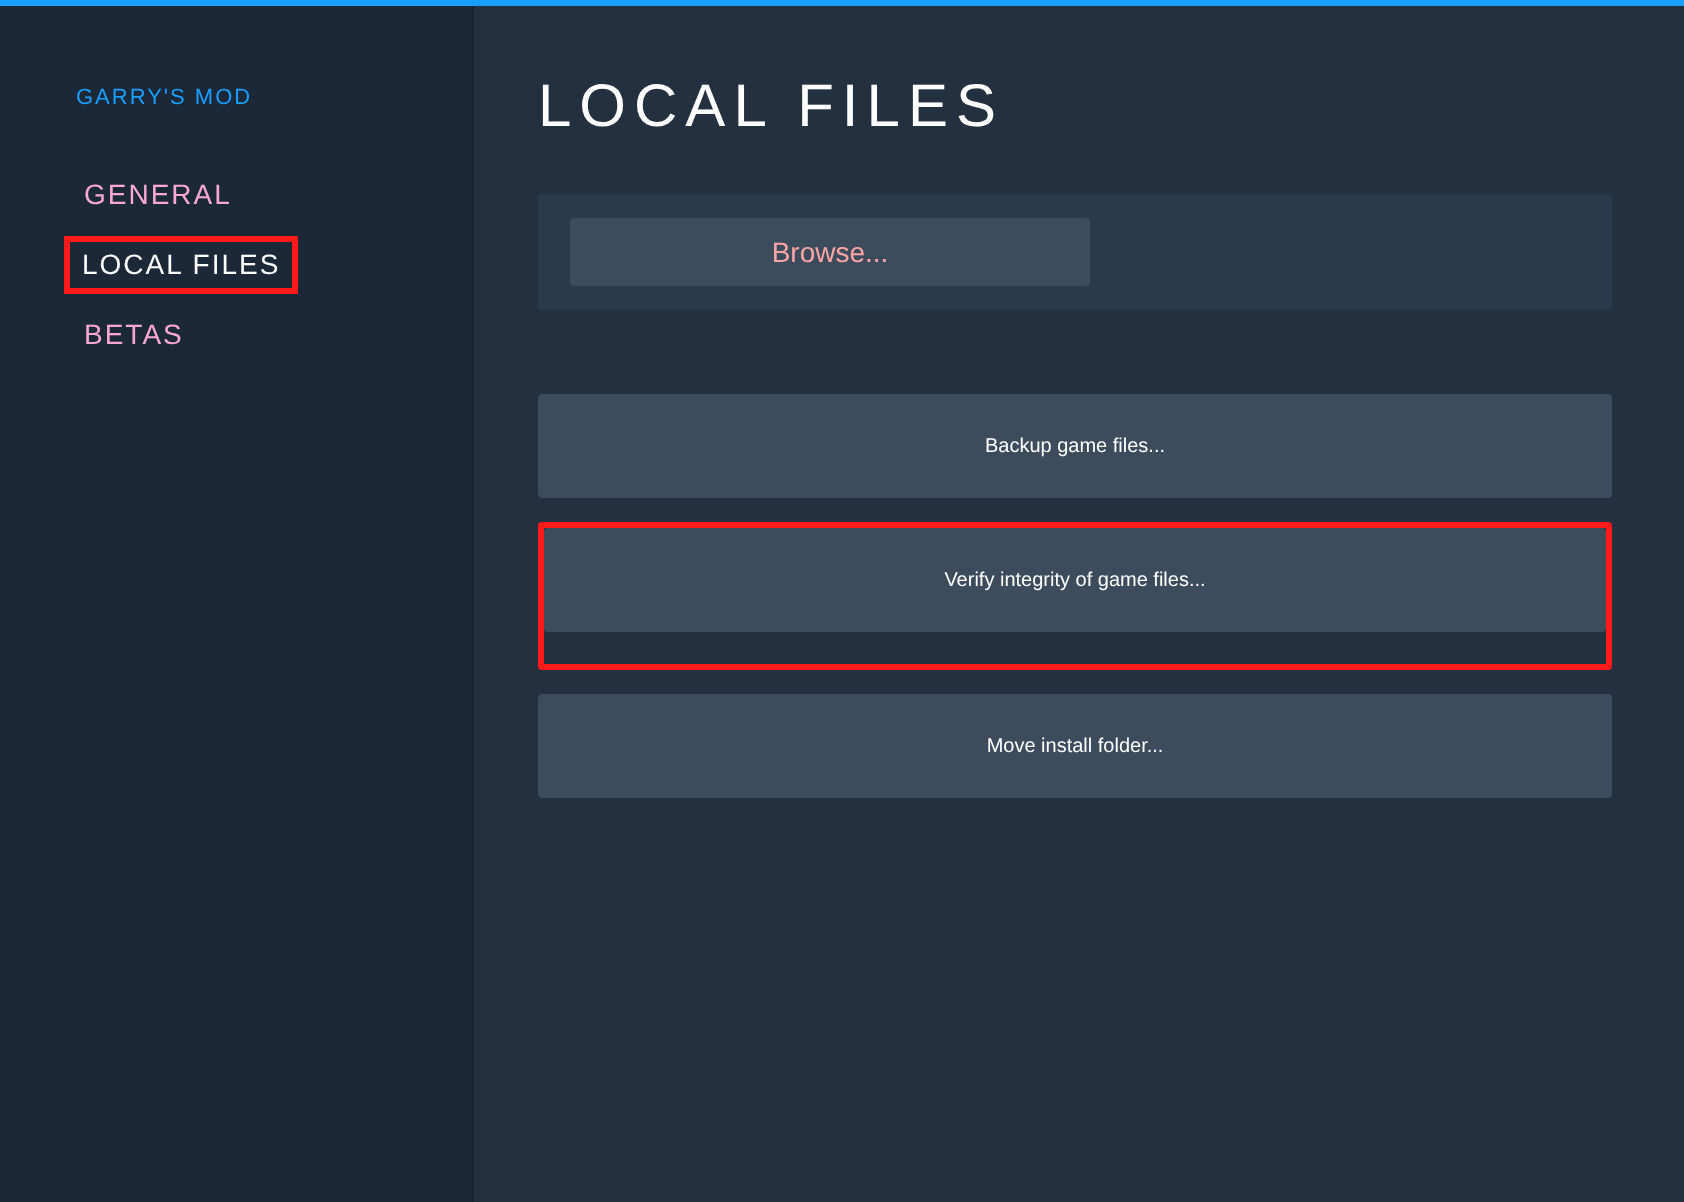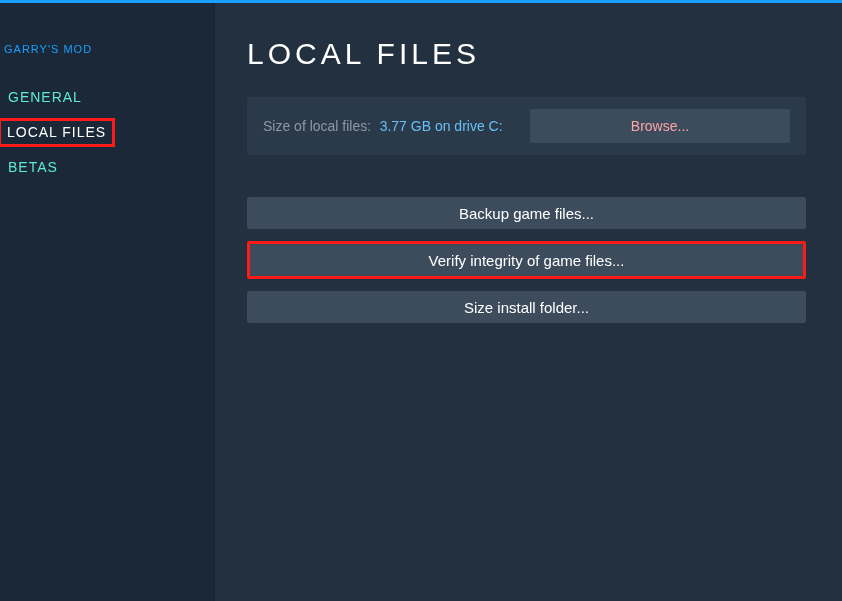--- a/index.html
+++ b/index.html
@@ -26,35 +26,35 @@
       cursor: pointer;
       font-size: 16px;
       line-height: 14px;
       text-align: center;
     }
     .container {
       display: flex;
       height: calc(100% - 3px);
     }
     .sidebar {
-      width: 215px;
+      width: 237px;
       background: #1b2838;
-      padding: 40px 20px 20px 4px;
+      padding: 40px 20px 20px 38px;
       border-right: 1px solid rgba(0,0,0,0.15);
     }
     .sidebar-title {
       color: #1a9fff;
       font-size: 11px;
       font-weight: 500;
       letter-spacing: 1px;
       text-transform: uppercase;
       margin-bottom: 28px;
     }
     .sidebar-item {
-      color: #5eead4;
+      color: #f9a8d4;
       font-size: 14px;
       letter-spacing: 1px;
       text-transform: uppercase;
       padding: 6px 4px;
       margin-bottom: 6px;
       cursor: pointer;
       display: inline-block;
       line-height: 1.2;
     }
     .sidebar-item.active {
@@ -106,36 +106,36 @@
       width: 260px;
       height: 34px;
       border-radius: 2px;
       cursor: pointer;
     }
     .action-btn {
       display: block;
       width: 100%;
       background: #3d4c5d;
       color: #ffffff;
-      font-size: 15px;
+      font-size: 10px;
       border: none;
-      height: 32px;
+      height: 52px;
       border-radius: 2px;
       cursor: pointer;
       margin-bottom: 12px;
     }
     .hl-red-btn {
       position: relative;
       border: 3px solid #ff1a1a;
       padding: 0;
       margin-bottom: 12px;
       border-radius: 2px;
     }
     .hl-red-btn .action-btn {
-      margin-bottom: 0;
+      margin-bottom: 16px;
     }
     .info-left { display: inline; }
   </style>
 </head>
 <body>
 
 <div class="titlebar"></div>
 <div class="close-icon">✕</div>
 
 <div class="container">
@@ -144,28 +144,24 @@
 
     <div><span class="sidebar-item">GENERAL</span></div>
     <div><span class="sidebar-item active hl-red">LOCAL FILES</span></div>
     <div><span class="sidebar-item">BETAS</span></div>
   </div>
 
   <div class="main">
     <h1 class="page-title">LOCAL FILES</h1>
 
     <div class="info-row">
-      <span class="info-left">
-        <span class="info-label">Size of local files:</span>
-        <span class="info-value">3.77 GB on drive C:</span>
-      </span>
       <button class="browse-btn">Browse...</button>
     </div>
 
     <button class="action-btn">Backup game files...</button>
 
     <div class="hl-red-btn">
       <button class="action-btn">Verify integrity of game files...</button>
     </div>
 
-    <button class="action-btn">Size install folder...</button>
+    <button class="action-btn">Move install folder...</button>
   </div>
 </div>
 
 </body></html>

